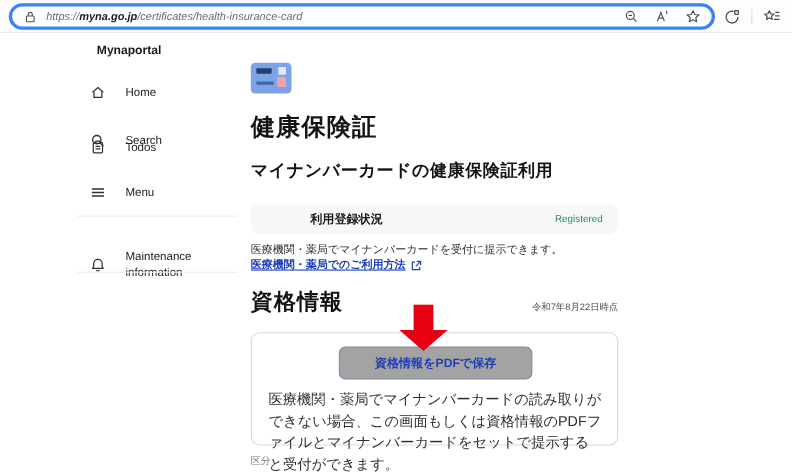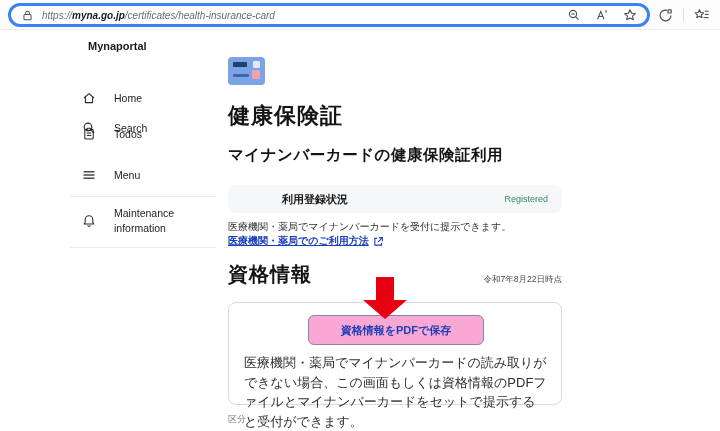--- a/index.html
+++ b/index.html
@@ -56,21 +56,21 @@
   .sec2-head { position:absolute; left:0; top:231px; width:334px; }
   .sec2-head .h3 { font-size:20px; font-weight:bold; color:#141414; letter-spacing:1px; }
   .sec2-head .asof { position:absolute; right:0; bottom:2px; font-size:8.5px; color:#4a4a4a; }
 
   .infocard {
     position:absolute; left:0; top:272px; width:334px; height:103px;
     border:1px solid #dadade; border-radius:8px; background:#fff;
   }
   .pdf-btn {
     position:absolute; left:79px; top:12px; width:176px; height:30px;
-    background:#f9a8d4; border:1px solid #7e8aa8; border-radius:6px;
+    background:#a3a3a3; border:1px solid #7e8aa8; border-radius:6px;
     display:flex; align-items:center; justify-content:center;
     font-size:11px; font-weight:bold; cursor:pointer;
   }
   .note { position:absolute; left:15px; top:50px; width:304px; font-size:13px; line-height:1.5; color:#2e2e2e; }
   .kubun { position:absolute; left:0; top:383px; font-size:9px; color:#7a7a7a; }
 
   
   .arrow { position:absolute; left:363px; top:277px; width:44px; height:42px; z-index:6; pointer-events:none; }
   .arrow .shaft { position:absolute; left:13px; top:0; width:18px; height:23px; }
   .arrow .head { position:absolute; left:0; top:23px; width:0; height:0;
@@ -126,21 +126,21 @@
             <line x1="10.8" y1="6.4" x2="14.6" y2="6.4"></line>
             <line x1="9.6" y1="9.6" x2="14.6" y2="9.6"></line>
         </svg>
       </span>
     </div>
   </div>
 
   <div class="sidebar">
     <div class="brand">Mynaportal</div>
 
-    <div class="nav-item" style="top:61px;align-items:center;">
+    <div class="nav-item" style="top:47px;align-items:center;">
       <span>
         <svg class="ic" width="14" height="14" viewBox="0 0 14 14" fill="none" stroke="#2e2e2e" stroke-width="1.1" stroke-linejoin="round">
           <path d="M2 7 L7 2.6 L12 7"></path>
             <path d="M3.4 6 V11.6 H10.6 V6"></path>
         </svg>
       </span>
       <span class="lbl">Home</span>
     </div>
 
     <div class="nav-item" style="top:77px;margin-top:20px;">
@@ -171,21 +171,21 @@
           <line x1="1.5" y1="3.8" x2="12.5" y2="3.8"></line>
             <line x1="1.5" y1="7" x2="12.5" y2="7"></line>
             <line x1="1.5" y1="10.2" x2="12.5" y2="10.2"></line>
         </svg>
       </span>
       <span class="lbl">Menu</span>
     </div>
 
     <div class="sdiv" style="top:166px;"></div>
 
-    <div class="nav-item two" style="top:176px; width:130px;">
+    <div class="nav-item two" style="top:196px; width:130px;">
       <span>
         <svg class="ic" width="14" height="15" viewBox="0 0 14 15" fill="none" stroke="#2e2e2e" stroke-width="1.1" stroke-linejoin="round">
           <path d="M7 1.8 a3.8 3.8 0 0 1 3.8 3.8 v2.6 l1 1.8 H2.2 l1-1.8 V5.6 A3.8 3.8 0 0 1 7 1.8 Z"></path>
           <path d="M5.6 11.4 a1.5 1.5 0 0 0 2.8 0"></path>
         </svg>
       </span>
       <span class="lbl" style="width:92px;">Maintenance information</span>
     </div>
 
     <div class="sdiv" style="top:217px;"></div>

